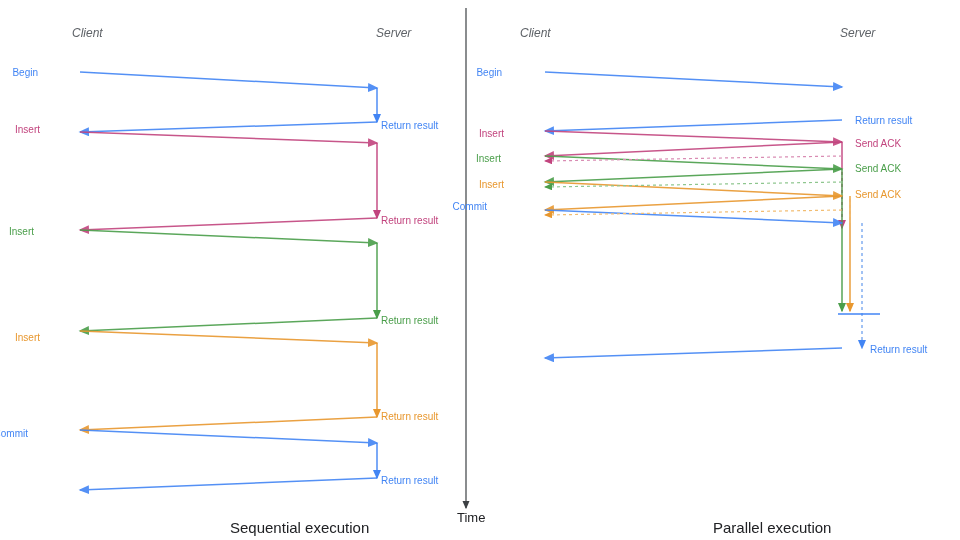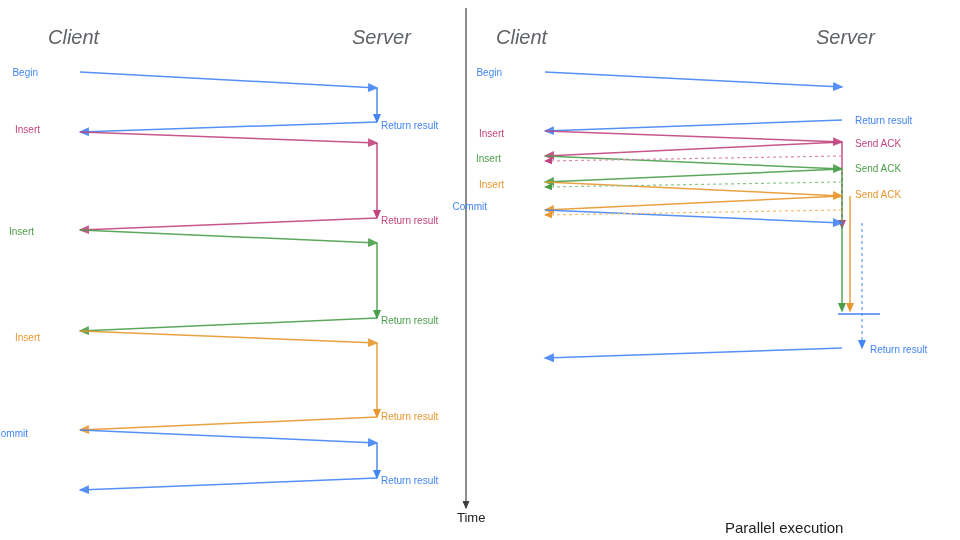--- a/index.html
+++ b/index.html
@@ -1,19 +1,19 @@
 <!DOCTYPE html>
 <html><head>
 <meta charset="utf-8">
 <style>
   html,body{margin:0;padding:0;background:#ffffff;}
   body{width:960px;height:540px;overflow:hidden;font-family:"Liberation Sans",sans-serif;}
   #stage{position:relative;width:960px;height:540px;background:#fff;}
   svg{position:absolute;left:0;top:0;width:960px;height:540px;}
-  .role-label{font-family:"Liberation Sans",sans-serif;font-size:20px;font-style:italic;fill:#5f6368;}
+  .role-label{font-family:"Liberation Sans",sans-serif;font-size:12px;font-style:italic;fill:#5f6368;margin-left:24px;}
   .msg-label{font-family:"Liberation Sans",sans-serif;font-size:10px;}
   .caption{font-family:"Liberation Sans",sans-serif;font-size:15px;fill:#202124;}
   .time-label{font-family:"Liberation Sans",sans-serif;font-size:13px;fill:#202124;}
 </style>
 </head>
 <body>
 
 <div id="stage">
   <svg viewBox="0 0 960 540" xmlns="http://www.w3.org/2000/svg">
     <defs>
@@ -73,33 +73,34 @@
         <line x1="842" y1="156" x2="545" y2="161" stroke="#d98cb3" stroke-width="1.2" stroke-dasharray="3,3" marker-end="url(#ah-pink)"></line>
         <line x1="842" y1="182" x2="545" y2="187" stroke="#8ec68e" stroke-width="1.2" stroke-dasharray="3,3" marker-end="url(#ah-green)"></line>
         <line x1="842" y1="210" x2="545" y2="215" stroke="#f2bd72" stroke-width="1.2" stroke-dasharray="3,3" marker-end="url(#ah-orange)"></line>
       </g>
   </svg>
 
   <div id="text-layer" style="position:absolute;left:0;top:0;width:960px;height:540px;">
       <div class="time-label" style="position: absolute; left: 450px; top: 510px; white-space: nowrap; color: rgb(32, 33, 36); margin-left: 7px;">Time</div>
       <div class="role-label" style="position: absolute; left: 48px; top: 26px; white-space: nowrap; color: rgb(95, 99, 104);">Client</div>
       <div class="role-label" style="position: absolute; left: 352px; top: 26px; white-space: nowrap; color: rgb(95, 99, 104);">Server</div>
+      <div class="caption" style="position: absolute; left: 230px; top: 519px; white-space: nowrap; color: rgb(32, 33, 36);">Sequential execution</div>
       <div class="msg-label" style="position: absolute; left: auto; top: 67px; white-space: nowrap; color: rgb(66, 133, 244); right: 922px;">Begin</div>
       <div class="msg-label" style="position: absolute; left: 381px; top: 120px; white-space: nowrap; color: rgb(66, 133, 244);">Return result</div>
       <div class="msg-label" style="position: absolute; left: auto; top: 124px; white-space: nowrap; color: rgb(194, 68, 126); right: 920px;">Insert</div>
       <div class="msg-label" style="position: absolute; left: 381px; top: 215px; white-space: nowrap; color: rgb(194, 68, 126);">Return result</div>
       <div class="msg-label" style="position: absolute; left: auto; top: 226px; white-space: nowrap; color: rgb(74, 158, 74); right: 926px;">Insert</div>
       <div class="msg-label" style="position: absolute; left: 381px; top: 315px; white-space: nowrap; color: rgb(74, 158, 74);">Return result</div>
       <div class="msg-label" style="position: absolute; left: auto; top: 332px; white-space: nowrap; color: rgb(232, 151, 46); right: 920px;">Insert</div>
       <div class="msg-label" style="position: absolute; left: 381px; top: 411px; white-space: nowrap; color: rgb(232, 151, 46);">Return result</div>
       <div class="msg-label" style="position: absolute; left: auto; top: 428px; white-space: nowrap; color: rgb(66, 133, 244); right: 932px;">Commit</div>
       <div class="msg-label" style="position: absolute; left: 381px; top: 475px; white-space: nowrap; color: rgb(66, 133, 244);">Return result</div>
       <div class="role-label" style="position: absolute; left: 496px; top: 26px; white-space: nowrap; color: rgb(95, 99, 104);">Client</div>
       <div class="role-label" style="position: absolute; left: 816px; top: 26px; white-space: nowrap; color: rgb(95, 99, 104);">Server</div>
-      <div class="caption" style="position: absolute; left: 713px; top: 519px; white-space: nowrap; color: rgb(32, 33, 36); margin-left: 12px;">Parallel execution</div>
+      <div class="caption" style="position: absolute; left: 713px; top: 519px; white-space: nowrap; color: rgb(32, 33, 36);">Parallel execution</div>
       <div class="msg-label" style="position: absolute; left: auto; top: 67px; white-space: nowrap; color: rgb(66, 133, 244); right: 458px;">Begin</div>
       <div class="msg-label" style="position: absolute; left: 855px; top: 115px; white-space: nowrap; color: rgb(66, 133, 244);">Return result</div>
       <div class="msg-label" style="position: absolute; left: auto; top: 128px; white-space: nowrap; color: rgb(194, 68, 126); right: 456px;">Insert</div>
       <div class="msg-label" style="position: absolute; left: 855px; top: 138px; white-space: nowrap; color: rgb(194, 68, 126);">Send ACK</div>
       <div class="msg-label" style="position: absolute; left: auto; top: 153px; white-space: nowrap; color: rgb(74, 158, 74); right: 459px;">Insert</div>
       <div class="msg-label" style="position: absolute; left: 855px; top: 163px; white-space: nowrap; color: rgb(74, 158, 74);">Send ACK</div>
       <div class="msg-label" style="position: absolute; left: auto; top: 179px; white-space: nowrap; color: rgb(232, 151, 46); right: 456px;">Insert</div>
       <div class="msg-label" style="position: absolute; left: 855px; top: 189px; white-space: nowrap; color: rgb(232, 151, 46);">Send ACK</div>
       <div class="msg-label" style="position: absolute; left: auto; top: 201px; white-space: nowrap; color: rgb(66, 133, 244); right: 473px;">Commit</div>
       <div class="msg-label" style="position: absolute; left: 870px; top: 344px; white-space: nowrap; color: rgb(66, 133, 244);">Return result</div>

